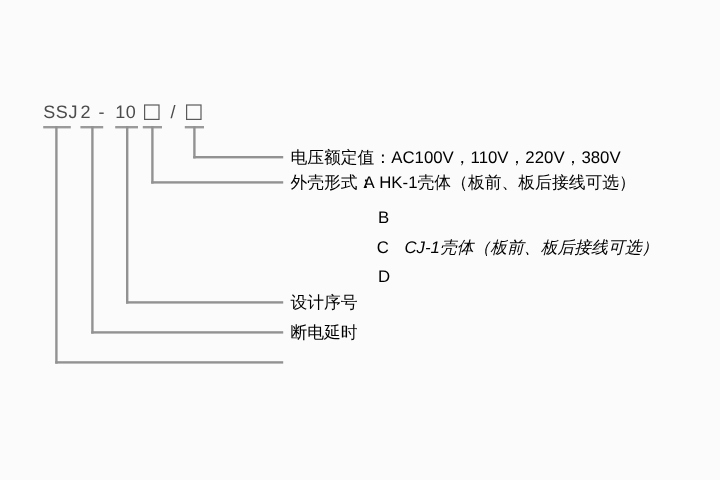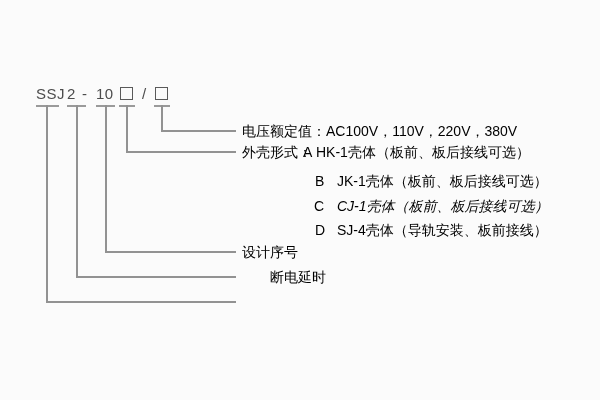--- a/index.html
+++ b/index.html
@@ -52,26 +52,24 @@
   <div class="hline" style="left:76px;top:276px;width:160px;"></div>
   <div class="hline" style="left:46px;top:301px;width:190px;"></div>
 
   <span class="t lbl" style="left:242px;top:123px;"><span>电压额定值：</span><span>AC100V，110V，220V，380V</span></span>
 
   <span class="t lbl" style="left:242px;top:144px;">外壳形式：</span>
   <span class="t lbl" style="left:303px;top:144px;">A</span>
   <span class="t lbl" style="left:316px;top:144px;">HK-1壳体（板前、板后接线可选）</span>
 
   <span class="t lbl" style="left:315px;top:173px;">B</span>
-  <span class="t lbl" style="left:337px;top:173px;">JK-1壳体（板前、板后接线可选）</span>
 
   <span class="t lbl" style="left:314px;top:198px;">C</span>
   <span class="t lbl" style="left:337px;top:198px;font-style:italic;">CJ-1壳体（板前、板后接线可选）</span>
 
   <span class="t lbl" style="left:315px;top:222px;">D</span>
-  <span class="t lbl" style="left:337px;top:222px;">SJ-4壳体（导轨安装、板前接线）</span>
 
   <span class="t lbl" style="left:242px;top:244px;">设计序号</span>
 
-  <span class="t lbl" style="left:242px;top:269px;margin-left:28px;">断电延时</span>
+  <span class="t lbl" style="left:242px;top:269px;">断电延时</span>
 
 
 </div>
 
 </body></html>

